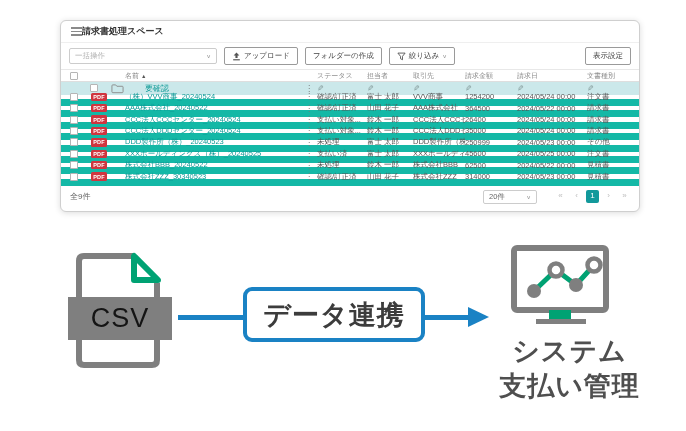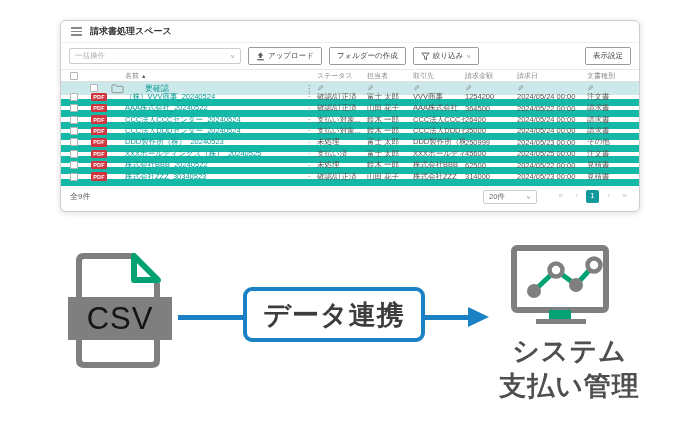--- a/index.html
+++ b/index.html
@@ -8,27 +8,27 @@
   body { position:relative; }
 
   
   .window { position:absolute; left:60px; top:20px; width:580px; height:192px;
             background:#fff; border:1px solid #cfcfcf; border-radius:6px;
             box-shadow:0 1px 6px rgba(0,0,0,.14); overflow:hidden; }
   .titlebar { height:22px; display:flex; align-items:center; padding:0 10px;
               border-bottom:1px solid #efefef; }
   .hamburger { width:11px; height:9px; display:flex; flex-direction:column; justify-content:space-between; cursor:pointer; }
   .hamburger i { display:block; height:1.6px; background:#8a8a8a; }
-  .app-title { margin-left:8px; font-size:9px; font-weight:700; color:#333; }
+  .app-title { font-size:9px; font-weight:700; color:#333; }
 
   .toolbar { height:26px; display:flex; align-items:center; padding:0 8px; gap:7px; }
   .select { height:16px; border:1px solid #ccc; border-radius:2px; background:#fff;
             display:flex; align-items:center; justify-content:space-between;
             padding:0 5px; font-size:7.5px; }
-  .select.bulk { width:172px; color:#b3b3b3; }
+  .select.bulk { width:148px; color:#b3b3b3; }
   .chev { font-size:6.5px; color:#9a9a9a; transform:scaleY(.8); }
   .tbtn { height:16px; border:1px solid #9a9a9a; border-radius:2px; background:#fff;
           display:flex; align-items:center; gap:3px; padding:8px 7px;
           font-size:7.5px; color:#444; cursor:pointer; white-space:nowrap; }
   .spacer { flex:1; }
 
   
   .thead, .trow, .folder-row { display:flex; align-items:center; }
   .thead { height:13px; border-top:1px solid #e8e8e8; border-bottom:1px solid #dedede;
            font-size:7px; color:#8a8a8a; }
@@ -63,21 +63,21 @@
   .select.pagesize { width:54px; height:14px; color:#666; margin-right:14px; }
   .pgbtn { width:13px; height:13px; line-height:12px; text-align:center; font-size:8px;
            color:#bdbdbd; cursor:pointer; border-radius:2px; }
   .pgbtn.active { background:#12999b; color:#fff; }
 
   
   .csv-icon { position:absolute; left:68px; top:250px; width:104px; height:122px; }
   .csv-icon svg { position:absolute; inset:0; }
   .csv-band { position:absolute; left:0; top:47px; width:104px; height:43px; background:#7f7f7f;
               display:flex; align-items:center; justify-content:center; }
-  .csv-band span { font-size:31px; color:#141414; letter-spacing:1px; }
+  .csv-band span { font-size:27px; color:#141414; letter-spacing:1px; }
 
   .arrow-line { position:absolute; height:5px; background:#1a82c4; }
   .line1 { left:178px; top:315px; width:66px; }
   .line2 { left:424px; top:315px; width:46px; }
   .arrow-head { position:absolute; left:468px; top:307px; width:0; height:0;
                 border-top:10.5px solid transparent; border-bottom:10.5px solid transparent;
                 border-left:21px solid #1a82c4; }
 
   .flow-box { position:absolute; left:243px; top:287px; width:182px; height:55px;
               border:4px solid #1a82c4; border-radius:9px; background:#fff;

